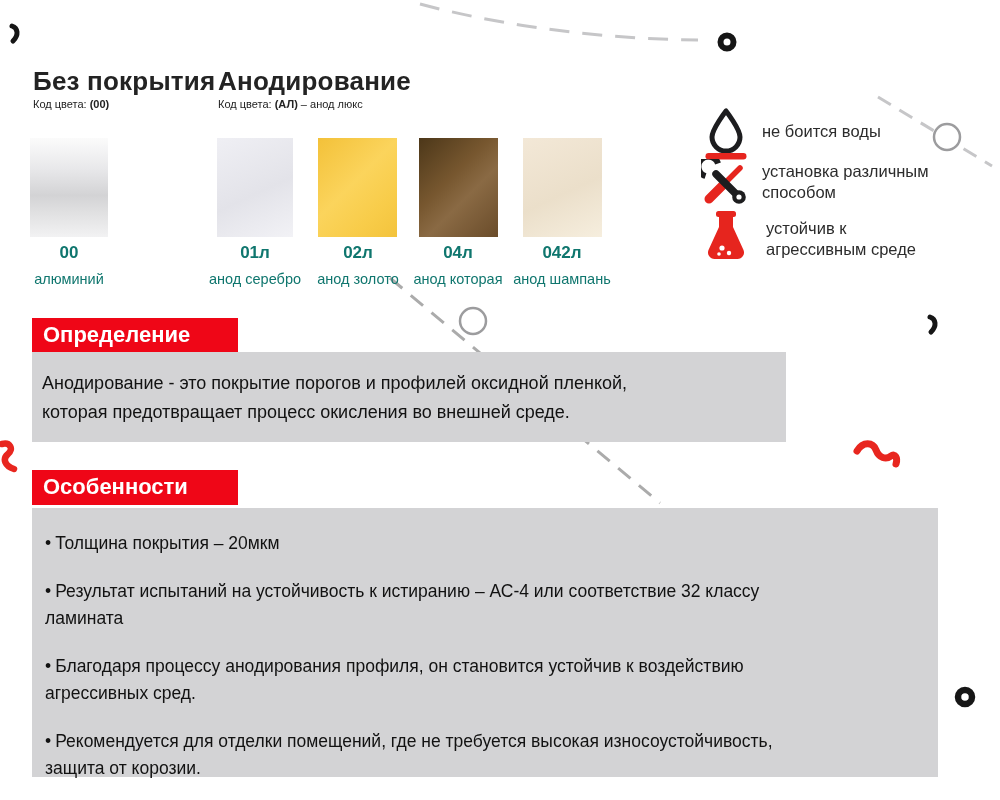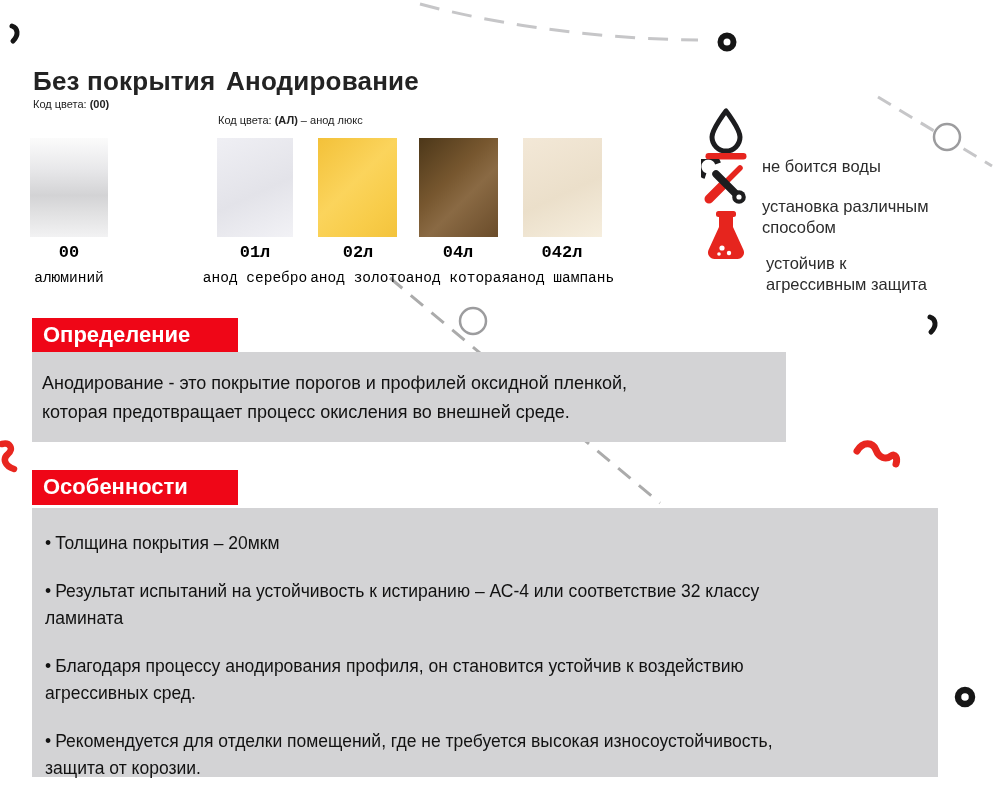--- a/index.html
+++ b/index.html
@@ -9,25 +9,25 @@
   
   #deco{position:absolute;left:0;top:0;z-index:0;pointer-events:none;}
   .z1{z-index:1;}
   .z2{z-index:2;text-align:center;}
 
   .h-title{font-size:26px;font-weight:700;color:#232323;letter-spacing:.2px;}
   .h-code{font-size:11px;color:#232323;}
   .h-code b{font-weight:700;}
 
   .swatch{position:absolute;top:138px;height:99px;}
-  .sw-label{position:absolute;top:243px;width:140px;text-align:center;color:#000000;font-family:Liberation Mono, monospace;}
+  .sw-label{position:absolute;top:243px;width:140px;text-align:center;color:#0f766e;}
   .sw-code{font-size:17px;font-weight:700;}
   .sw-name{font-size:14.5px;margin-top:8px;}
 
-  .b-text{position:absolute;font-size:16.5px;line-height:21px;color:#2c2c2c;white-space:pre-line;margin-top:35px;}
+  .b-text{position:absolute;font-size:16.5px;line-height:21px;color:#2c2c2c;white-space:pre-line;}
 
   .banner{position:absolute;left:32px;width:206px;background:var(--banner-red);color:#fff;
           font-size:22px;font-weight:700;box-sizing:border-box;padding-left:11px;}
   #banner-def{top:318px;height:34px;line-height:33px;}
   #banner-feat{top:470px;height:35px;line-height:34px;}
 
   .graybox{position:absolute;left:32px;background:var(--box-gray);box-sizing:border-box;color:#121212;}
   #def-box{top:352px;width:754px;height:90px;padding:17px 20px 0 10px;
            font-size:18px;line-height:29px;white-space:pre-line;}
   #feat-box{top:508px;width:906px;height:269px;padding:22px 30px 0 13px;
@@ -51,22 +51,22 @@
     <path d="M390 278 L660 503" fill="none" stroke="#ababab" stroke-width="3" stroke-dasharray="16 11"></path>
     <circle cx="473" cy="321" r="13" fill="#fff" stroke="var(--ring-gray)" stroke-width="2.5"></circle>
     <path d="M2 444 C10 442 14 449 8 454 C2 459 5 466 14 469" fill="none" stroke="var(--squiggle-red)" stroke-width="6.5" stroke-linecap="round"></path>
     <path d="M857 451 C863 441 873 442 876 450 C879 458 886 460 891 456 C895 453 898 458 896 464" fill="none" stroke="var(--squiggle-red)" stroke-width="7" stroke-linecap="round"></path>
     <circle cx="965" cy="697" r="7" fill="#fff" stroke="var(--mark-black)" stroke-width="6.5"></circle>
   </svg>
 
   <div class="abs h-title z2" style="left:33px;top:66px;">Без покрытия</div>
   <div class="abs h-code z2" style="left:33px;top:98px;"><span>Код цвета: </span><b>(00)</b></div>
 
-  <div class="abs h-title z2" style="left:226px;top:66px;">Анодирование</div>
-  <div class="abs h-code z2" style="left:218px;top:98px;margin-top:16px;"><span>Код цвета: </span><b>(АЛ)</b><span> – анод люкс</span></div>
+  <div class="abs h-title z2" style="left:218px;top:66px;">Анодирование</div>
+  <div class="abs h-code z2" style="left:218px;top:98px;"><span>Код цвета: </span><b>(АЛ)</b><span> – анод люкс</span></div>
 
   <div class="swatch z1" style="left: 30px; width: 78px; background: linear-gradient(rgb(251, 251, 251) 0%, rgb(233, 233, 235) 30%, rgb(211, 211, 213) 58%, rgb(222, 222, 223) 72%, rgb(242, 242, 243) 100%);"></div>
   <div class="swatch z1" style="left: 217px; width: 76px; background: linear-gradient(155deg, rgb(239, 239, 244) 0%, rgb(227, 227, 233) 55%, rgb(242, 242, 246) 100%);"></div>
   <div class="swatch z1" style="left: 318px; width: 79px; background: linear-gradient(135deg, rgb(243, 193, 57) 0%, rgb(251, 212, 92) 45%, rgb(248, 204, 73) 75%, rgb(243, 195, 60) 100%);"></div>
   <div class="swatch z1" style="left: 419px; width: 79px; background: linear-gradient(135deg, rgb(76, 55, 25) 0%, rgb(119, 87, 47) 40%, rgb(138, 106, 68) 60%, rgb(106, 76, 42) 100%);"></div>
   <div class="swatch z1" style="left: 523px; width: 79px; background: linear-gradient(155deg, rgb(243, 232, 215) 0%, rgb(235, 223, 202) 55%, rgb(246, 238, 222) 100%);"></div>
 
   <div class="sw-label z1" style="left:-1px;">
       <div class="sw-code">00</div>
       <div class="sw-name">алюминий</div>
@@ -112,21 +112,21 @@
   <span class="abs z1" style="left:704px;top:210px;">
     <svg width="44" height="52" viewBox="0 0 44 52">
       <rect x="12" y="1" width="20" height="6" rx="2.5" fill="var(--icon-red)"></rect>
       <path d="M15 6 h14 v11 l10.5 23 a6.5 6.5 0 0 1 -6 9 H10.5 a6.5 6.5 0 0 1 -6 -9 L15 17 Z" fill="var(--icon-red)"></path>
       <circle cx="18" cy="38" r="2.6" fill="#fff"></circle>
       <circle cx="25" cy="43" r="2.2" fill="#fff"></circle>
       <circle cx="15" cy="44" r="1.8" fill="#fff"></circle>
     </svg>
   </span>
   <span class="b-text z1" style="left:766px;top:218px;">устойчив к
-агрессивным защита</span>
+агрессивным среде</span>
 
   <div class="banner z1" id="banner-def">Определение</div>
   <div class="graybox z1" id="def-box">Анодирование - это покрытие порогов и профилей оксидной пленкой,
 которая предотвращает процесс окисления во внешней среде.</div>
 
   <div class="banner z1" id="banner-feat">Особенности</div>
   <div class="graybox z1" id="feat-box">
     <p><span class="bm">•</span><span class="bt">Толщина покрытия – 20мкм</span></p>
     <p><span class="bm">•</span><span class="bt">Результат испытаний на устойчивость к истиранию – АС-4 или соответствие 32 классу
 ламината</span></p>

